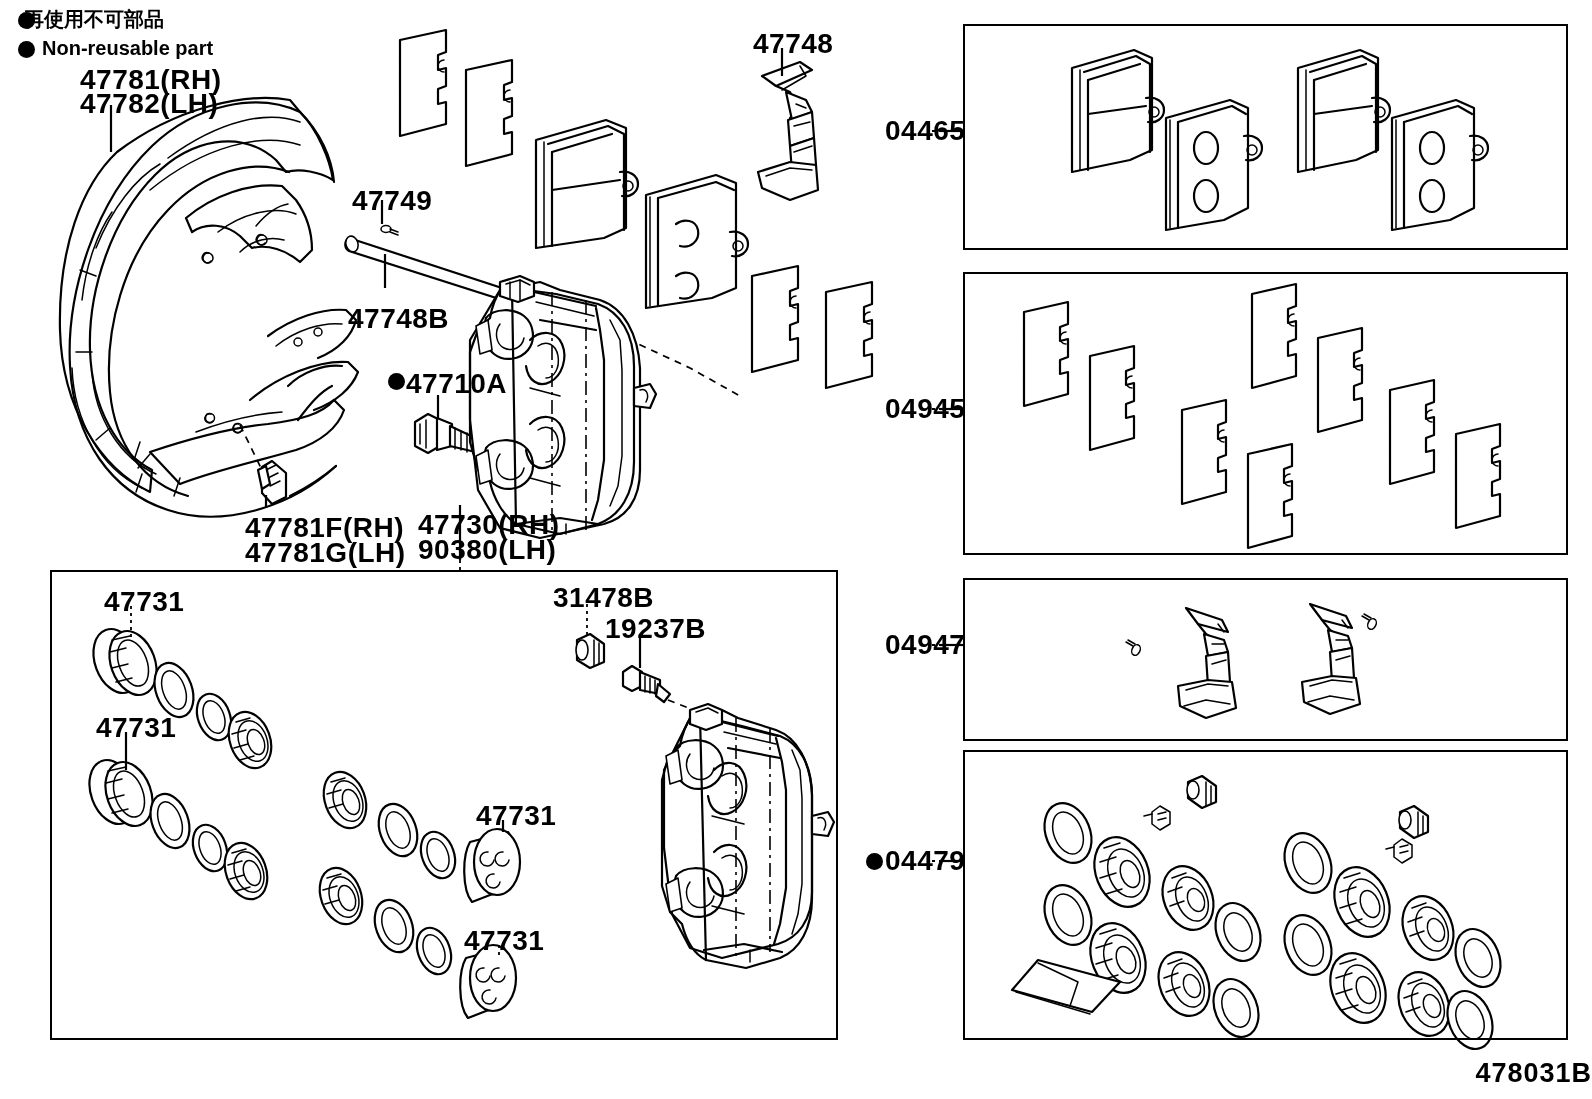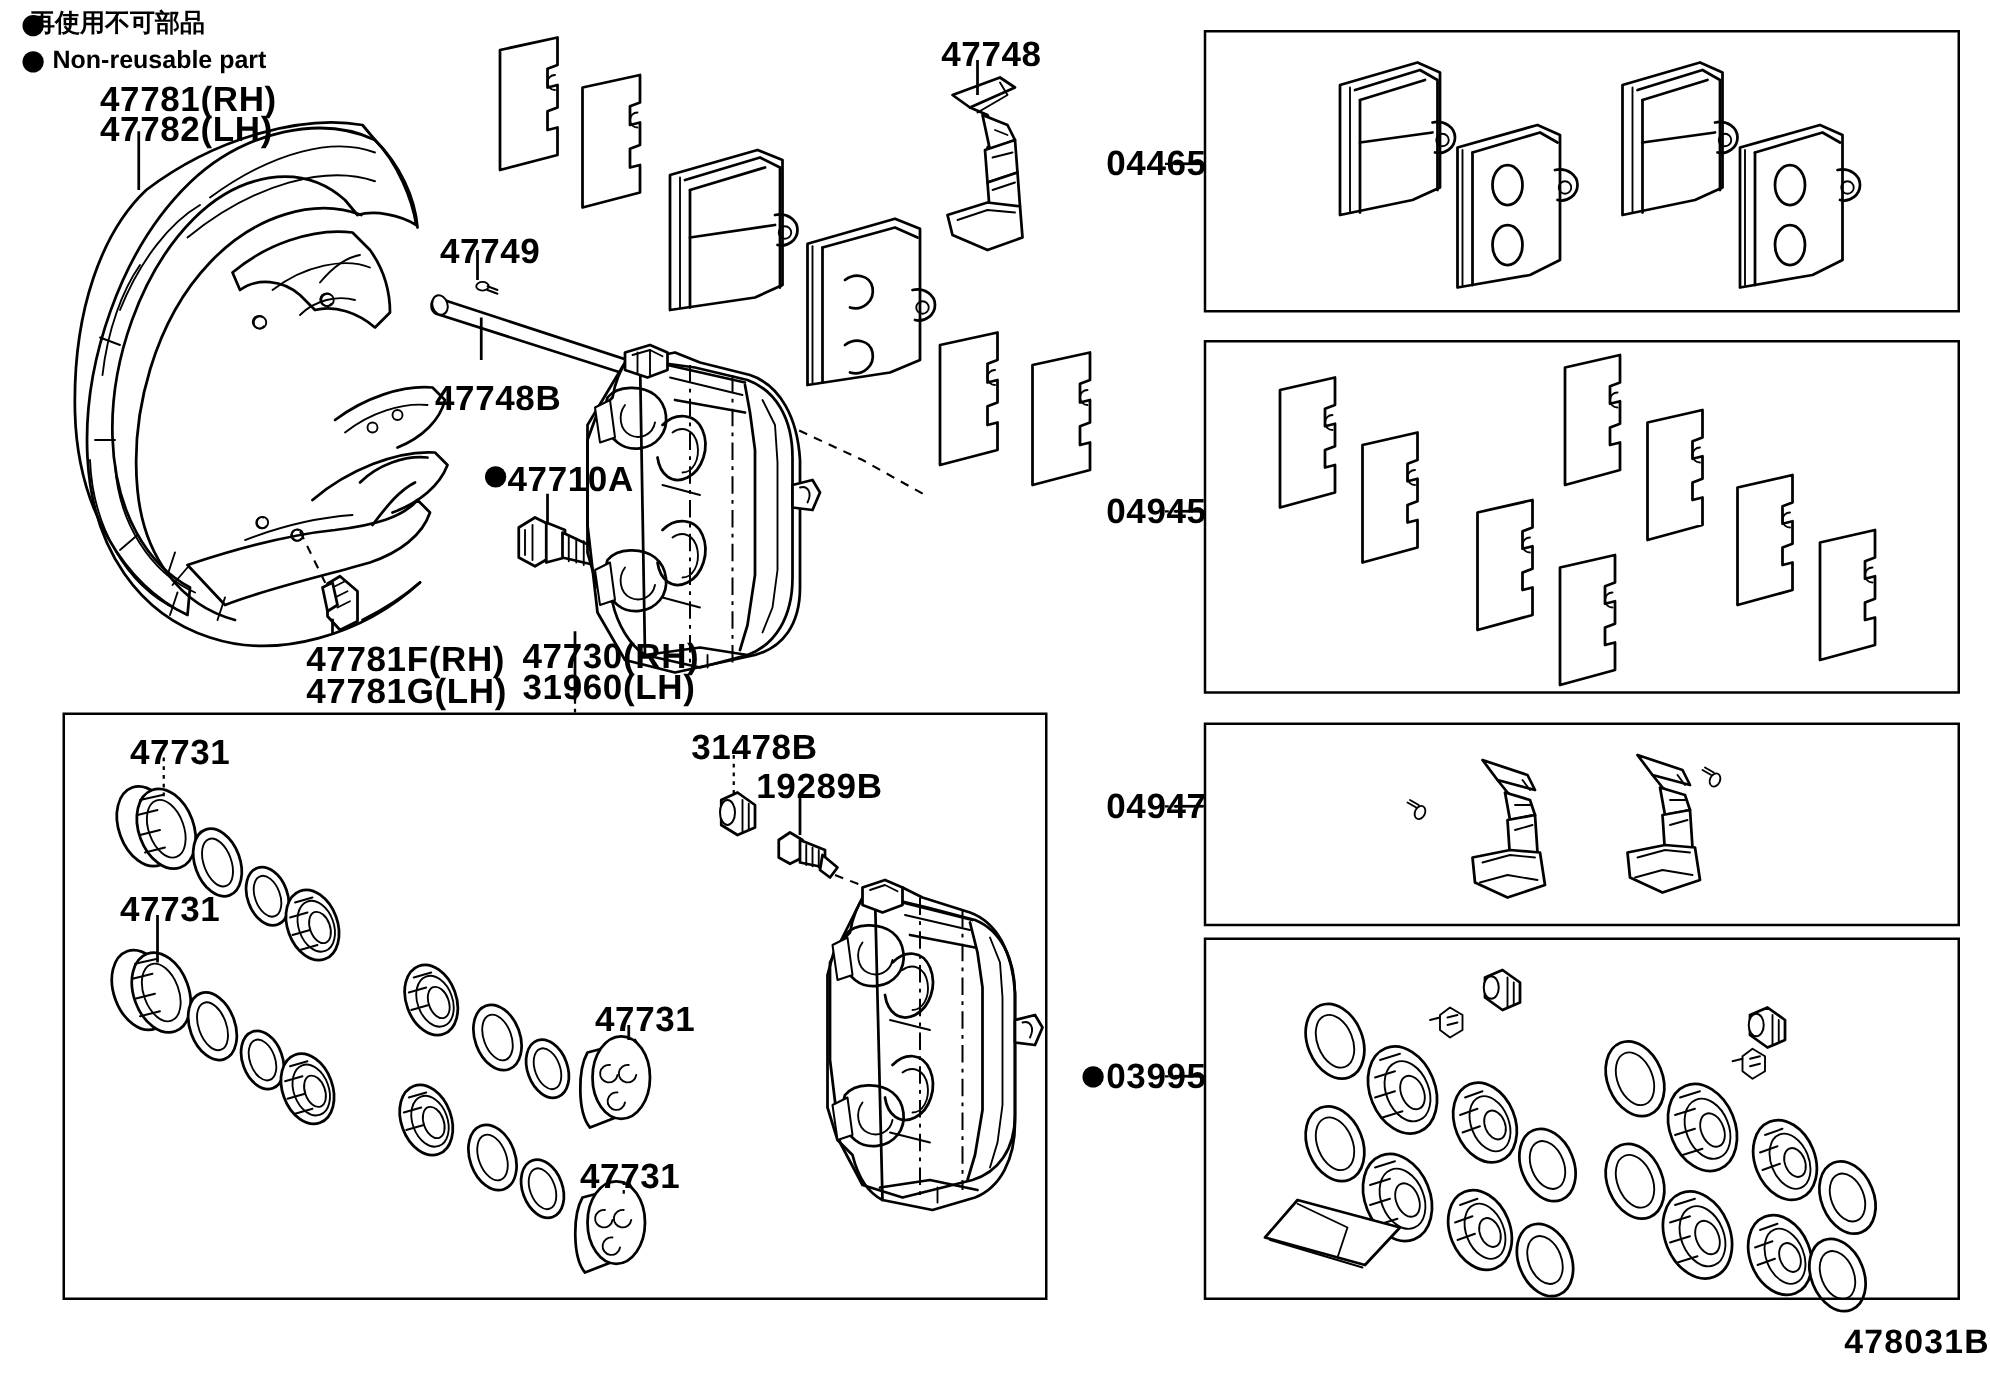--- a/index.html
+++ b/index.html
@@ -623,38 +623,38 @@
   <div class="lbl" style="left:348px; top:303px;">47748B</div>
   <div class="lbl" style="left:753px; top:28px;">47748</div>
 
   <div class="dot" style="left:388px; top:373px;"></div>
   <div class="lbl" style="left:406px; top:368px;">47710A</div>
 
   <div class="lbl" style="left:245px; top:512px;">47781F(RH)</div>
   <div class="lbl" style="left:245px; top:537px;">47781G(LH)</div>
 
   <div class="lbl" style="left:418px; top:509px;">47730(RH)</div>
-  <div class="lbl" style="left:418px; top:534px;">31960(LH)</div>
+  <div class="lbl" style="left:418px; top:534px;">90380(LH)</div>
 
   <div class="panel" style="left:50px; top:570px; width:788px; height:470px;"></div>
   <div class="lbl" style="left:104px; top:586px;">47731</div>
   <div class="lbl" style="left:96px; top:712px;">47731</div>
   <div class="lbl" style="left:476px; top:800px;">47731</div>
   <div class="lbl" style="left:464px; top:925px;">47731</div>
   <div class="lbl" style="left:553px; top:582px;">31478B</div>
-  <div class="lbl" style="left:605px; top:613px;">19289B</div>
+  <div class="lbl" style="left:605px; top:613px;">19237B</div>
 
   <div class="panel" style="left:963px; top:24px; width:605px; height:226px;"></div>
   <div class="lbl" style="left:885px; top:131px; transform:translateY(-50%);">04465</div>
 
   <div class="panel" style="left:963px; top:272px; width:605px; height:283px;"></div>
   <div class="lbl" style="left:885px; top:409px; transform:translateY(-50%);">04945</div>
 
   <div class="panel" style="left:963px; top:578px; width:605px; height:163px;"></div>
   <div class="lbl" style="left:885px; top:645px; transform:translateY(-50%);text-align:right;">04947</div>
 
   <div class="panel" style="left:963px; top:750px; width:605px; height:290px;"></div>
   <div class="dot" style="left:866px; top:853px;"></div>
-  <div class="lbl" style="left:885px; top:861px; transform:translateY(-50%);">03995</div>
+  <div class="lbl" style="left:885px; top:861px; transform:translateY(-50%);">04479</div>
 
   <div class="corner-id">478031B</div>
 
 </div>
 
 </body></html>

